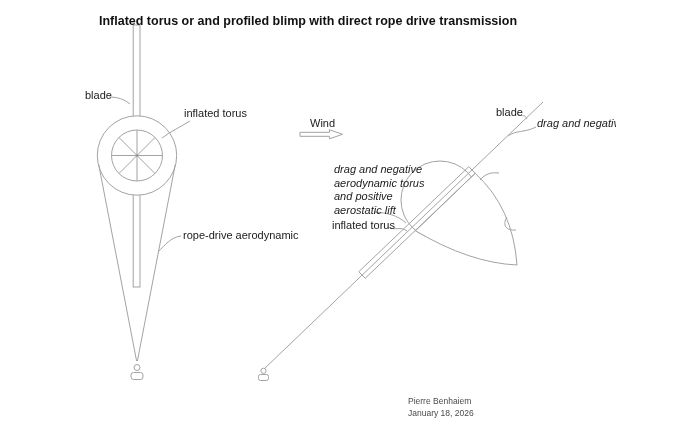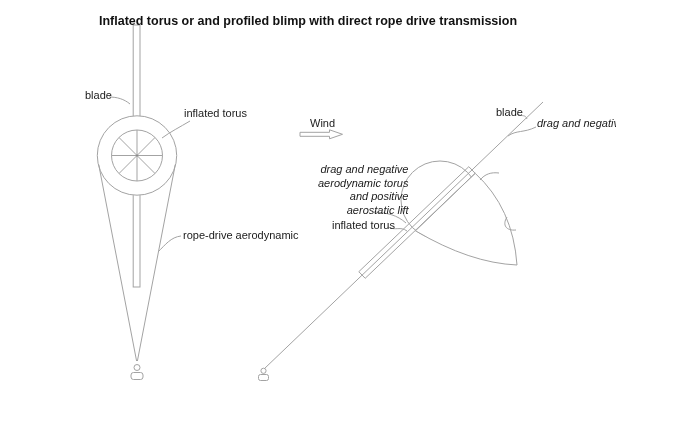--- a/index.html
+++ b/index.html
@@ -1,23 +1,23 @@
 <!DOCTYPE html>
 <html><head>
 <meta charset="utf-8">
 <style>
   html,body{margin:0;padding:0;background:#fff;}
   .canvas{
     position:relative;width:616px;height:433px;background:#ffffff;
     font-family:"Liberation Sans",sans-serif;color:#1a1a1a;overflow:hidden;
   }
   .art{position:absolute;left:0;top:0;}
-  .label{position:absolute;font-size:11px;line-height:1.2;white-space:nowrap;color:#1a1a1a;text-align:right;}
+  .label{position:absolute;font-size:11px;line-height:1.2;white-space:nowrap;color:#1a1a1a;}
   .italic{font-style:italic;}
-  .multiline{line-height:13.5px;}
+  .multiline{line-height:13.5px;margin-left:16px;}
   .title{
     position:absolute;top:14px;left:0;right:0;text-align:center;
     font-size:12.5px;font-weight:600;color:#111;
   }
   .credit{
     position:absolute;left:408px;top:396px;font-size:8.5px;line-height:11.5px;
     color:#4a4a4a;white-space:nowrap;
   }
   svg line, svg path, svg circle, svg rect, svg polygon{
     stroke:#a3a3a3;stroke-width:1;fill:none;
@@ -82,14 +82,18 @@
     <div>and positive</div>
     <div>aerostatic lift</div>
   </div>
 
   <div class="label" style="left:332px;top:219px;">inflated torus</div>
 
   <div class="label multiline" style="left:501px;top:165px;">
   </div>
 
 
+  <div class="credit">
+    <div>Pierre Benhaiem</div>
+    <div>January 18, 2026</div>
+  </div>
 
 </div>
 
 </body></html>

